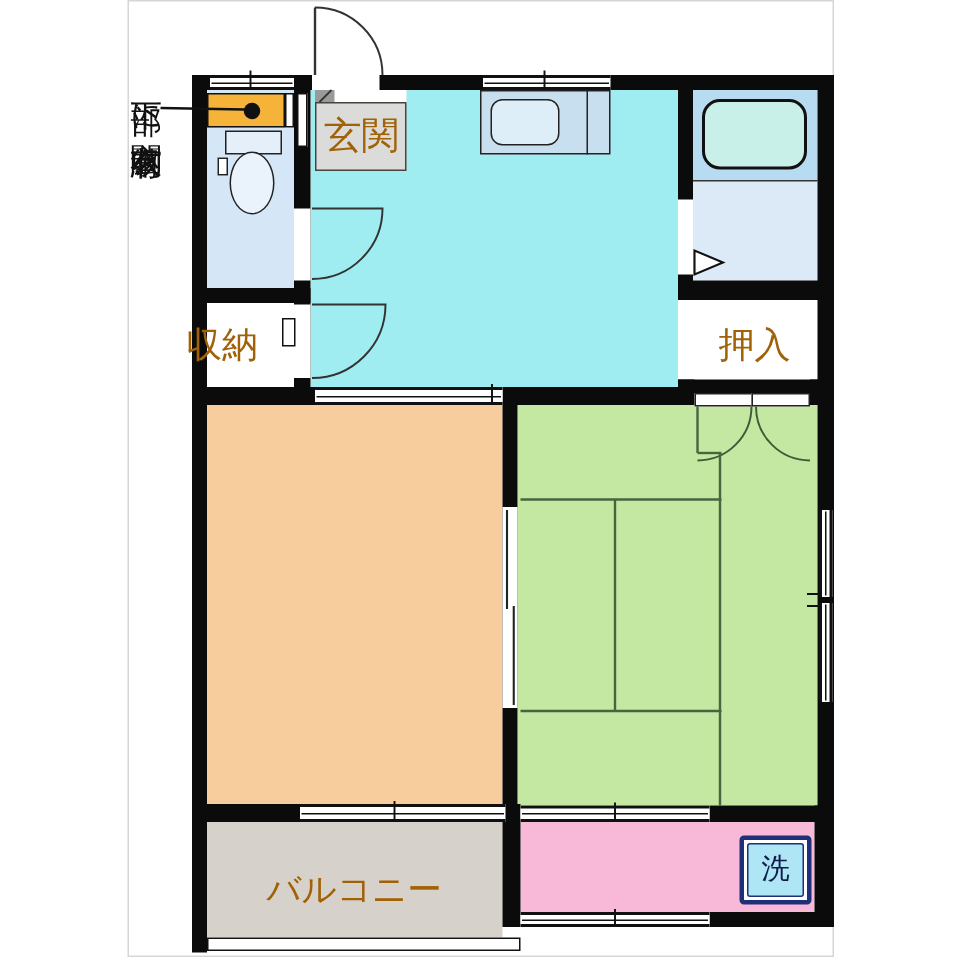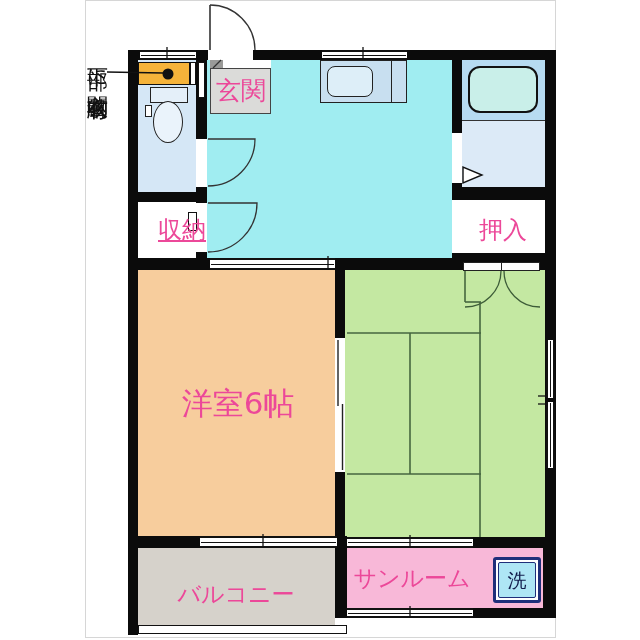--- a/index.html
+++ b/index.html
@@ -1,20 +1,20 @@
 <!DOCTYPE html>
 <html><head>
 <meta charset="utf-8">
 <style>
   html,body{margin:0;padding:0;background:#fff;}
   #canvas{position:relative;width:640px;height:640px;background:#fff;overflow:hidden;
           font-family:"DejaVu Sans","Liberation Sans",sans-serif;}
   .abs{position:absolute;box-sizing:border-box;}
   .wall{position:absolute;background:#0b0b0b;}
-  .label{position:absolute;transform:translate(-50%,-50%);white-space:nowrap;color:#ec4899;
+  .label{position:absolute;transform:translate(-50%,-50%);white-space:nowrap;color:#a16207;
          font-weight:500;line-height:1;}
   .winh{position:absolute;background:#fff;border-top:2px solid #111;border-bottom:2px solid #111;box-sizing:border-box;}
   .winh::after{content:"";position:absolute;left:1px;right:1px;top:50%;margin-top:-0.5px;border-top:1px solid #111;}
   .winv{position:absolute;background:#fff;border-left:2px solid #111;border-right:2px solid #111;box-sizing:border-box;}
   .winv::after{content:"";position:absolute;top:1px;bottom:1px;left:50%;margin-left:-0.5px;border-left:1px solid #111;}
   svg.overlay{position:absolute;left:0;top:0;pointer-events:none;}
 </style>
 </head>
 <body>
 
@@ -136,20 +136,18 @@
 
     <g stroke="#222" stroke-width="1.4">
       <line x1="338" y1="340" x2="338" y2="406"></line>
       <line x1="342.5" y1="404" x2="342.5" y2="470"></line>
     </g>
   </svg>
 
   <div class="label" style="left:97px;top:52px;transform:translateX(-50%);writing-mode:vertical-rl;text-orientation:upright;font-size:21px;letter-spacing:1px;color:#111;">下部に玄関収納有</div>
 
   <div class="label" style="left:241px;top:90px;font-size:25px;">玄関</div>
-  <div class="label" style="left:182px;top:230px;font-size:24px;text-decoration:underline;">収納</div>
+  <div class="label" style="left:148px;top:230px;font-size:24px;">収納</div>
   <div class="label" style="left:503px;top:230px;font-size:24px;">押入</div>
-  <div class="label" style="left:238px;top:403px;font-size:31px;">洋室6帖</div>
   <div class="label" style="left:236px;top:594px;font-size:23px;">バルコニー</div>
-  <div class="label" style="left:412px;top:578px;font-size:23px;">サンルーム</div>
   <div class="label" style="left:517px;top:580px;font-size:19px;color:#101a4a;">洗</div>
 
 </div>
 
 </body></html>

